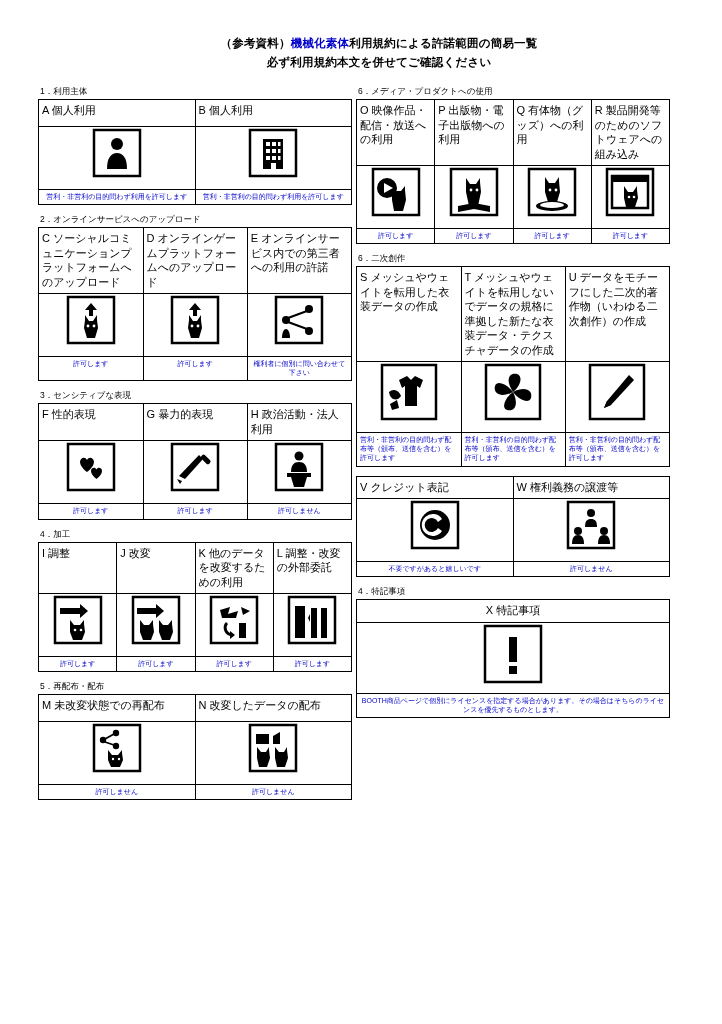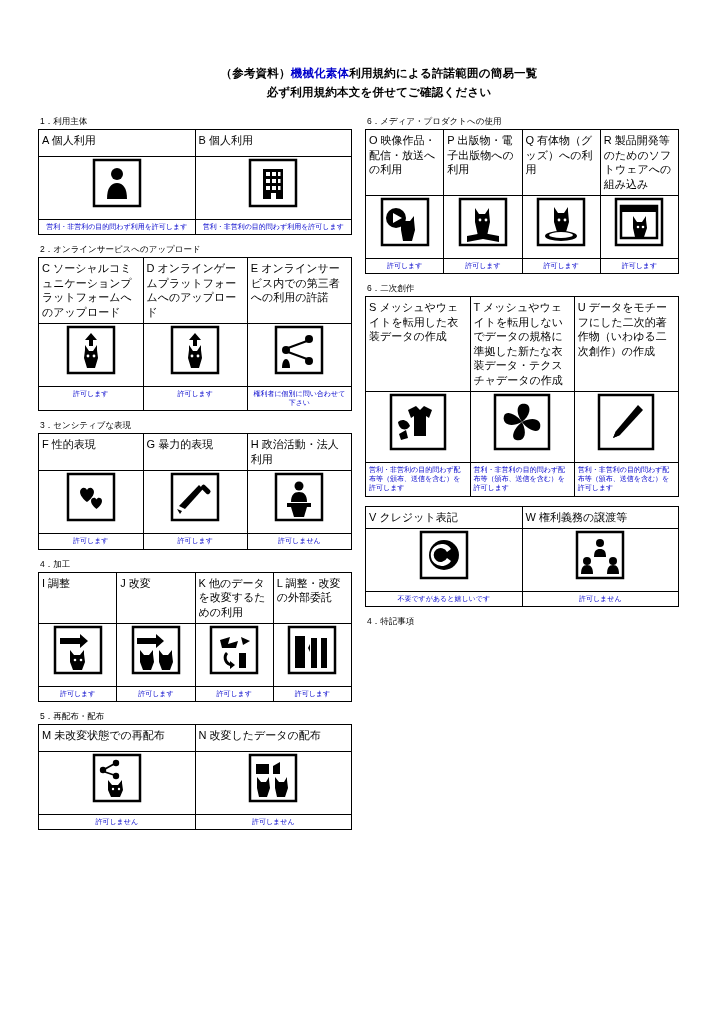--- a/index.html
+++ b/index.html
@@ -19,31 +19,31 @@
     position: relative;
     width: 722px;
     height: 1024px;
     box-sizing: border-box;
     padding: 0;
   }
   .doc-title {
     text-align: center;
     font-size: 11.5px;
     font-weight: bold;
-    margin-top: 64px;
+    margin-top: 34px;
     line-height: 1.65;
     letter-spacing: 0.2px;
     padding-left: 36px;
   }
   .doc-title .hl {
     color: #0000cc;
   }
   .columns {
     display: flex;
-    gap: 13px;
+    gap: 4px;
     margin-top: 14px;
     padding: 0 38px;
     align-items: flex-start;
   }
   .col {
     width: 314px;
     flex: 0 0 314px;
   }
   .section {
     margin-bottom: 9px;
@@ -631,17 +631,42 @@
             <td>
                   <div class="perm">許可しません</div>
                 </td>
           </tr>
         </tbody>
           </table>
       </div>
 
       <div class="section">
         <div class="section-heading">4．特記事項</div>
+        <table class="grid">
+          <tbody>
+              <tr>
+            <td>
+                  <div class="hdr" style="min-height:16px;text-align:center">X 特記事項</div>
+                </td>
+          </tr>
+          <tr>
+            <td class="icon-cell tallbox">
+              <span class="icon" style="width:62px;height:62px">
+                <svg viewBox="0 0 62 62" width="62" height="62">
+                  <rect x="3" y="3" width="56" height="56" fill="none" stroke="#000" stroke-width="2.5"></rect>
+                  <rect x="27" y="14" width="8" height="25" fill="#000"></rect>
+                  <rect x="27" y="43" width="8" height="8" fill="#000"></rect>
+                </svg>
+              </span>
+            </td>
+          </tr>
+          <tr>
+            <td>
+                  <div class="perm center-long">BOOTH商品ページで個別にライセンスを指定する場合があります。その場合はそちらのライセンスを優先するものとします。</div>
+                </td>
+          </tr>
+        </tbody>
+          </table>
       </div>
 
     </div>
   </div>
 </div>
 
 </body></html>

